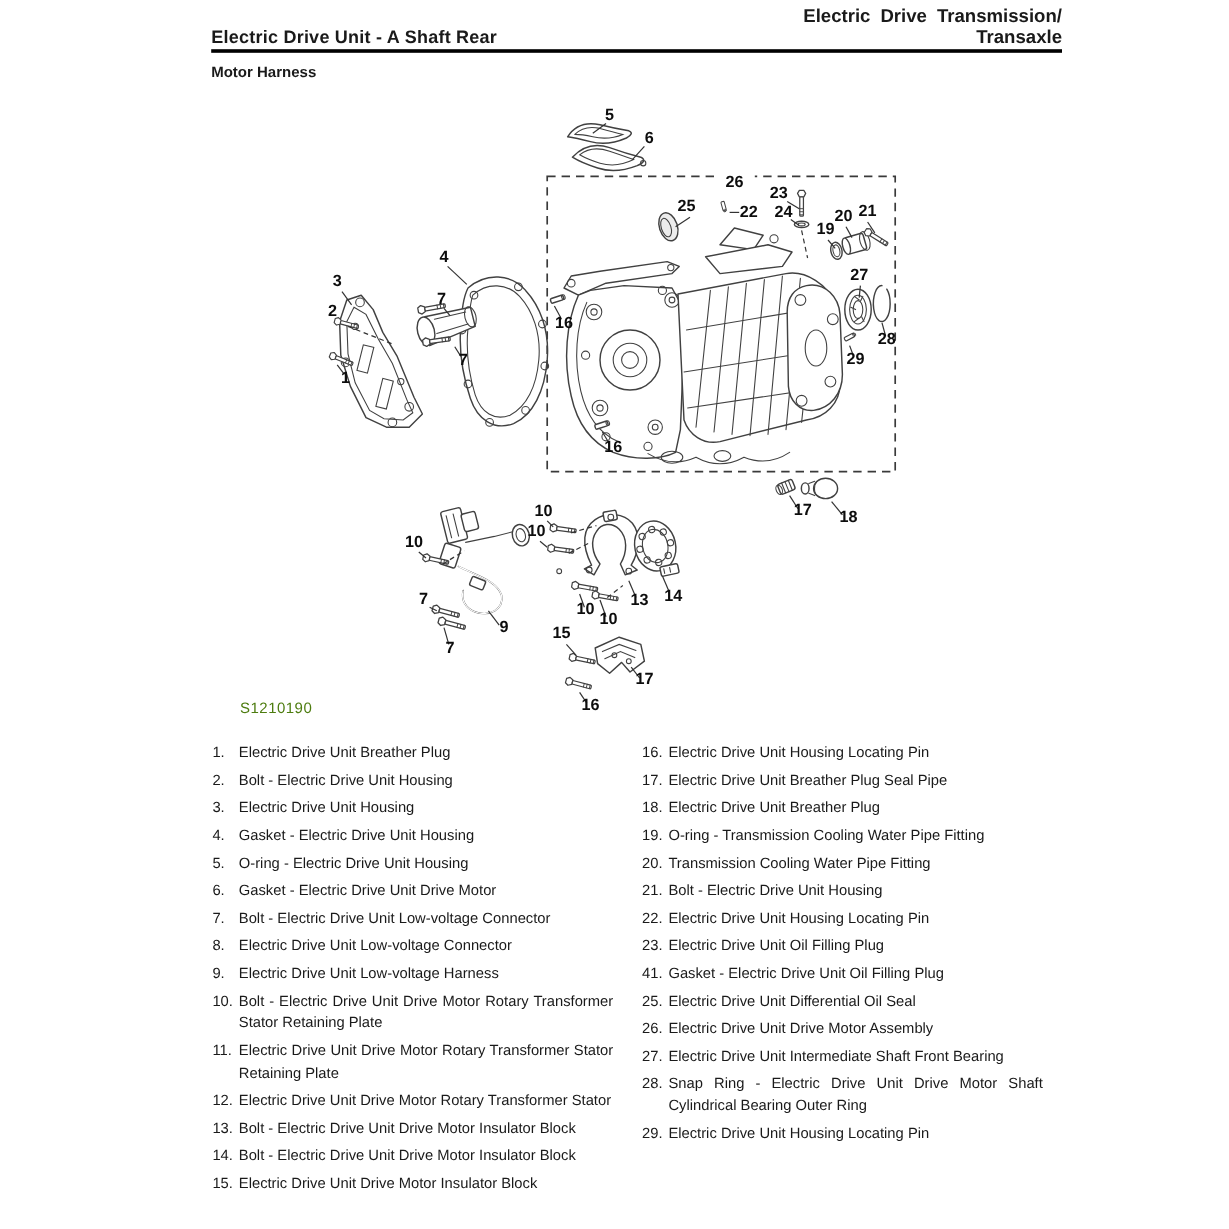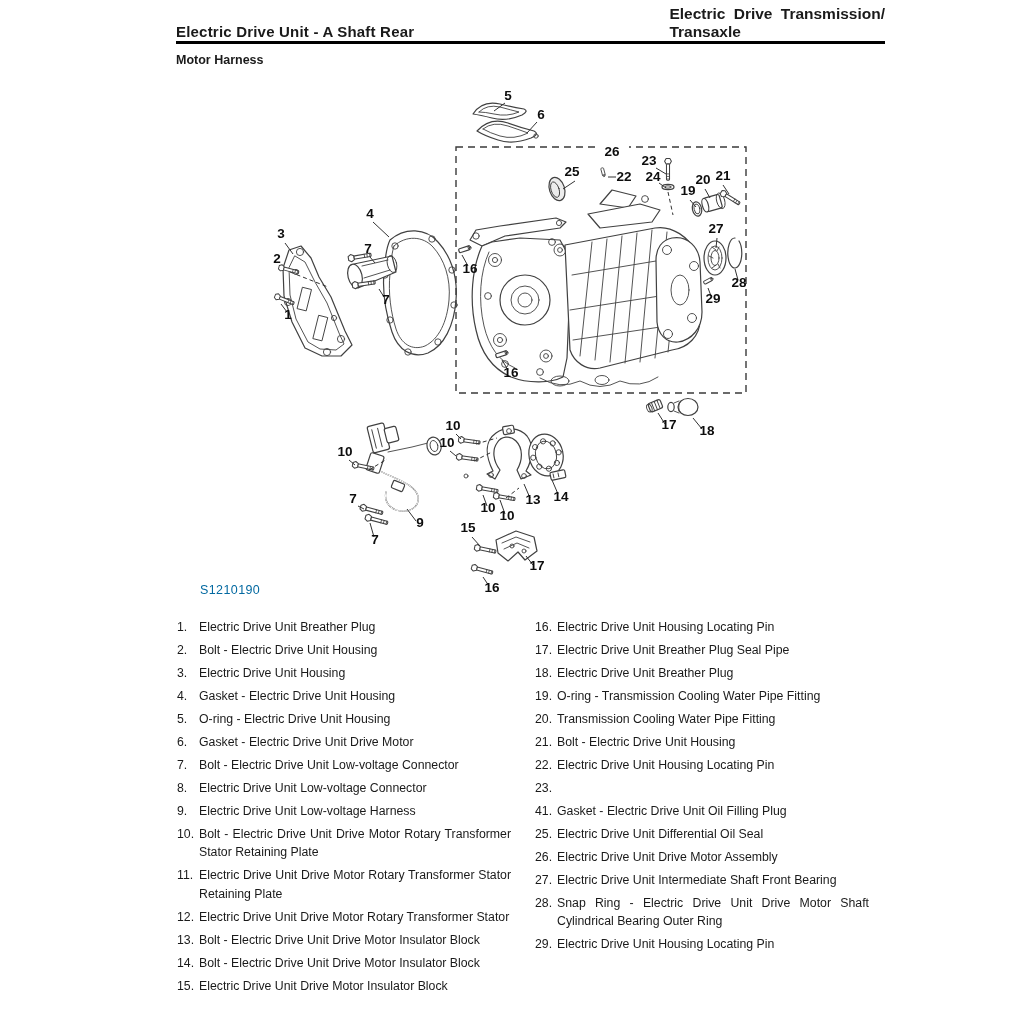--- a/index.html
+++ b/index.html
@@ -1,26 +1,26 @@
 <!DOCTYPE html>
 <html><head>
 <meta charset="utf-8">
 <style>
   html,body{margin:0;padding:0;background:#fff;}
   .page{position:relative;width:1024px;height:1024px;background:#fff;overflow:hidden;
         font-family:"Liberation Sans",sans-serif;color:#1a1a1a;}
   
   .sec-title{position:absolute;left:176px;top:23px;font-size:15px;font-weight:bold;letter-spacing:.2px;text-align:center;}
-  .doc-title{position:absolute;right:139px;top:5px;text-align:left;font-size:15.5px;font-weight:bold;
+  .doc-title{position:absolute;right:139px;top:5px;text-align:right;font-size:15.5px;font-weight:bold;
              line-height:18px;word-spacing:4px;margin-left:31px;}
   .rule{position:absolute;left:176px;top:41px;width:709px;height:3px;background:#000;}
   .sub-title{position:absolute;left:176px;top:53px;font-size:12.5px;font-weight:bold;}
   
   svg.diagram{position:absolute;left:0;top:0;}
-  .fig-code{position:absolute;left:200px;top:583px;font-size:12.5px;color:#0369a1;letter-spacing:.4px;}
+  .fig-code{position:absolute;left:200px;top:583px;font-size:12.5px;color:#4d7c0f;letter-spacing:.4px;}
   
   .col{position:absolute;top:618px;}
   .col-left{left:177px;width:352px;}
   .col-right{left:535px;width:356px;}
   .item{display:flex;margin-bottom:4.6px;font-size:12.3px;line-height:18.4px;}
   .item .num{flex:0 0 22px;white-space:nowrap;}
   .item .txt{flex:1;max-width:312px;text-align:justify;}
   
   .ln{fill:none;stroke:#414141;stroke-width:1.2;stroke-linejoin:round;stroke-linecap:round;}
   .lnf{fill:#ffffff;stroke:#414141;stroke-width:1.2;stroke-linejoin:round;}
@@ -444,20 +444,21 @@
       <div class="item">
         <span class="num">21.</span>
         <span class="txt">Bolt - Electric Drive Unit Housing</span>
       </div>
       <div class="item">
         <span class="num">22.</span>
         <span class="txt">Electric Drive Unit Housing Locating Pin</span>
       </div>
       <div class="item">
         <span class="num">23.</span>
+        <span class="txt">Electric Drive Unit Oil Filling Plug</span>
       </div>
       <div class="item">
         <span class="num">41.</span>
         <span class="txt">Gasket - Electric Drive Unit Oil Filling Plug</span>
       </div>
       <div class="item">
         <span class="num">25.</span>
         <span class="txt">Electric Drive Unit Differential Oil Seal</span>
       </div>
       <div class="item">

